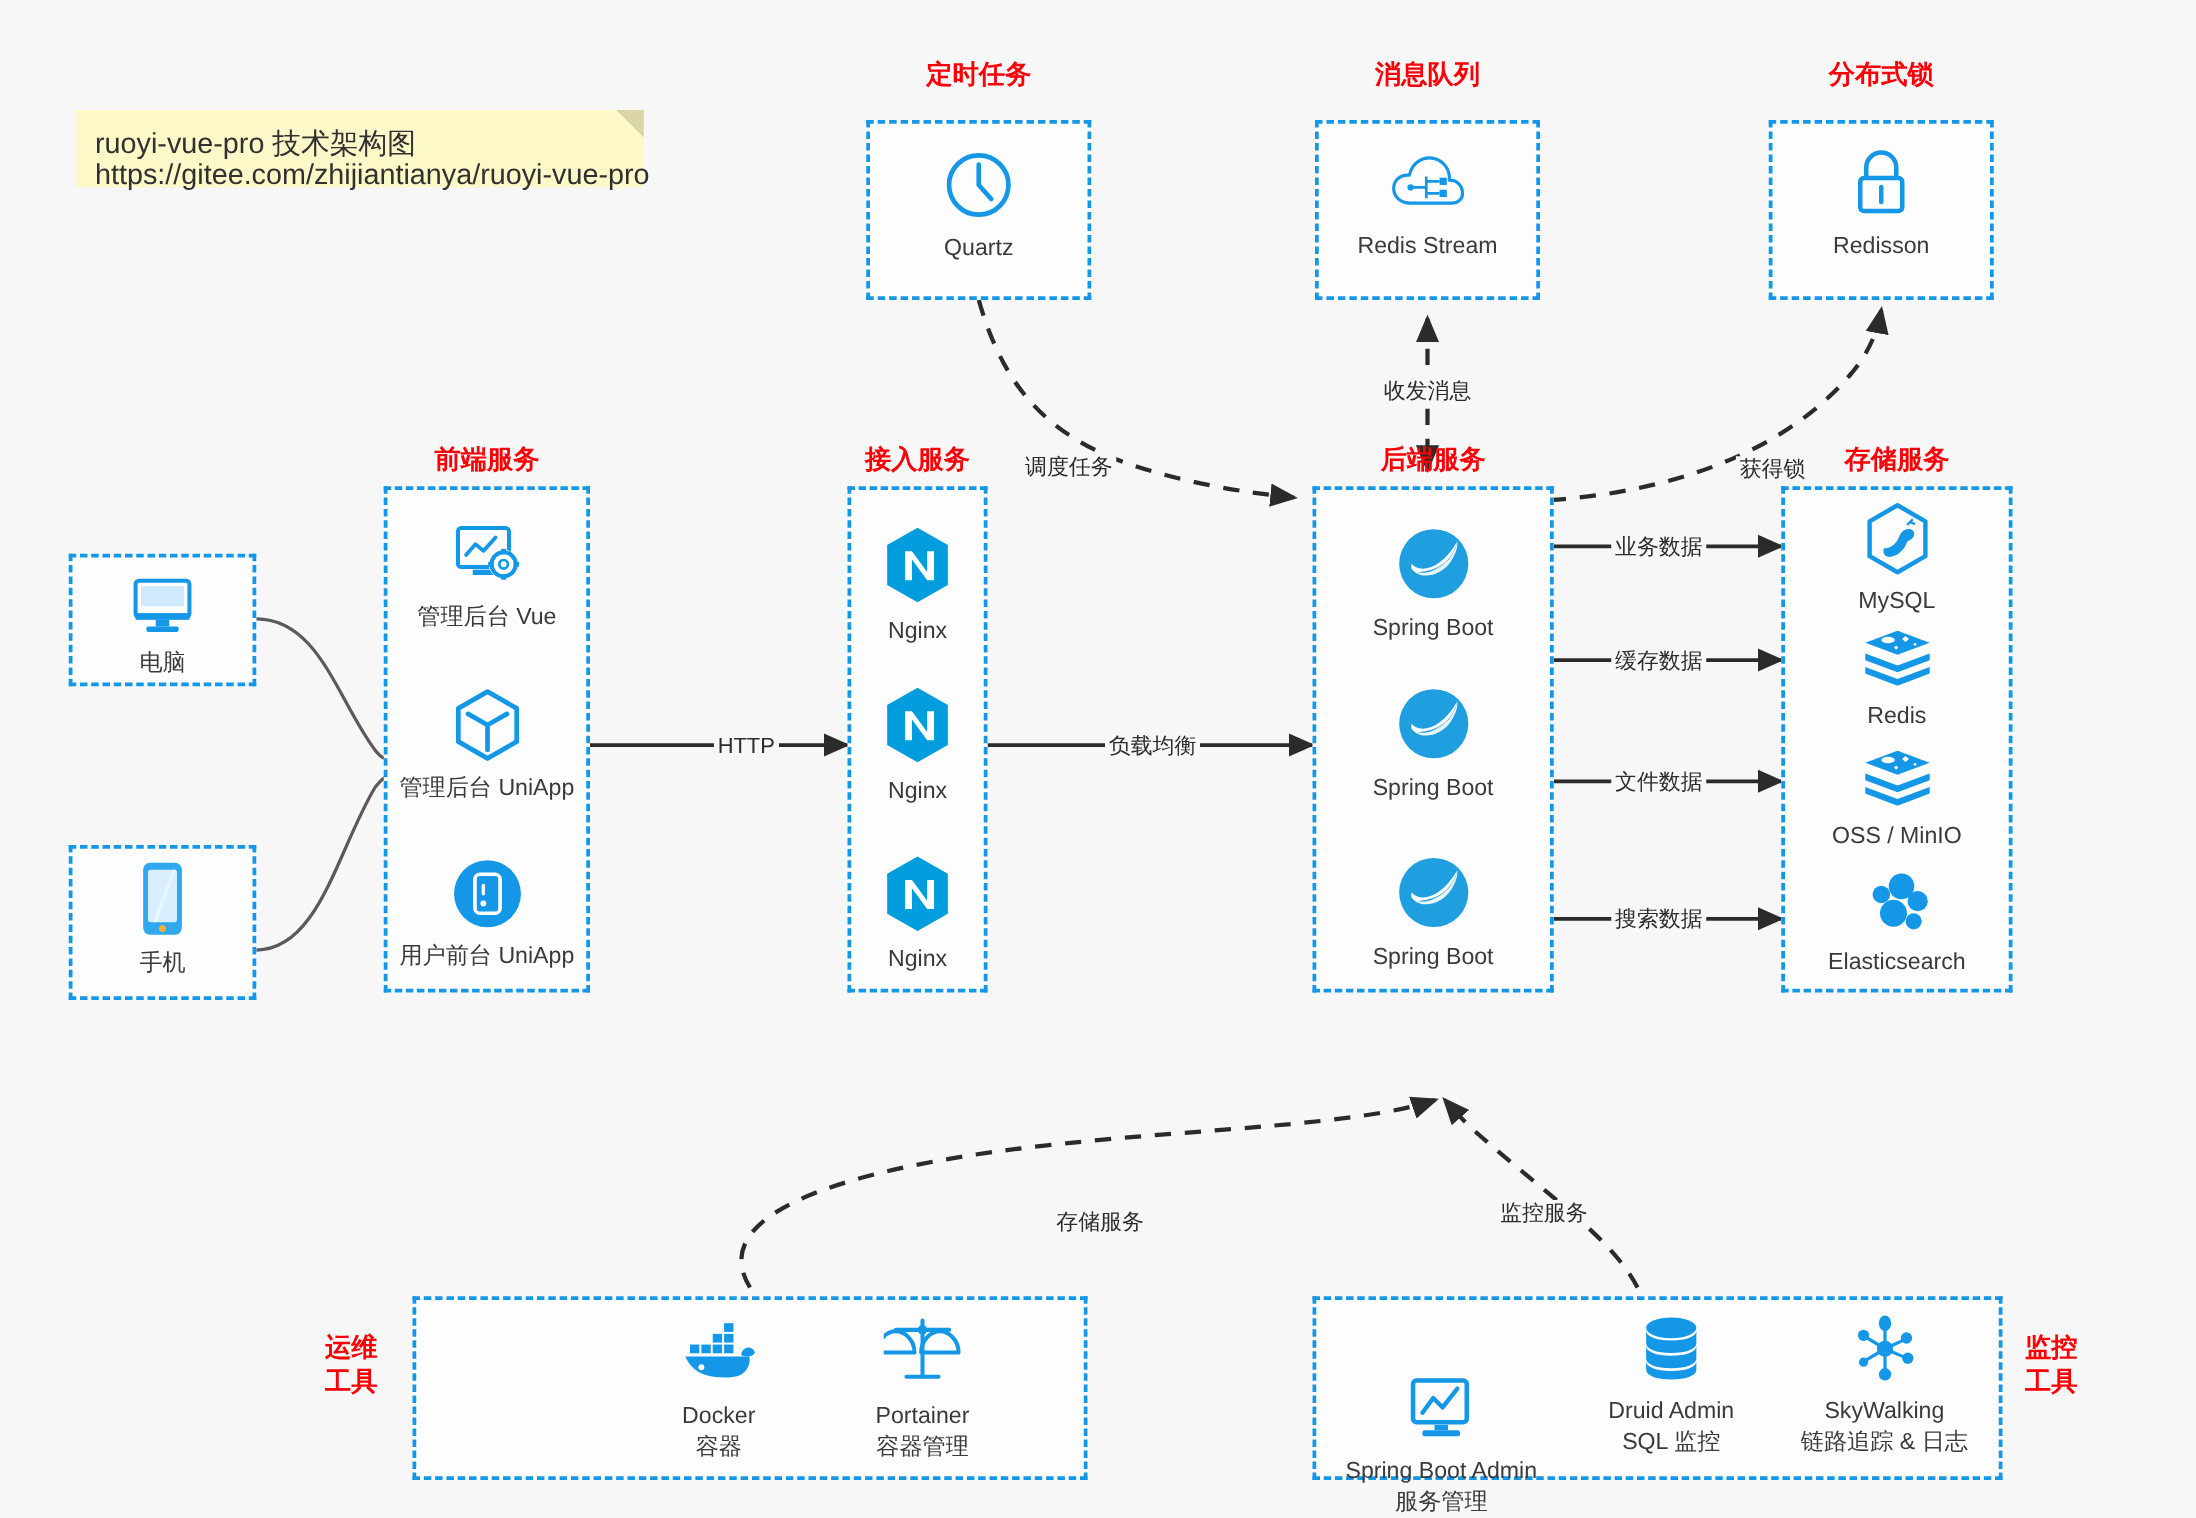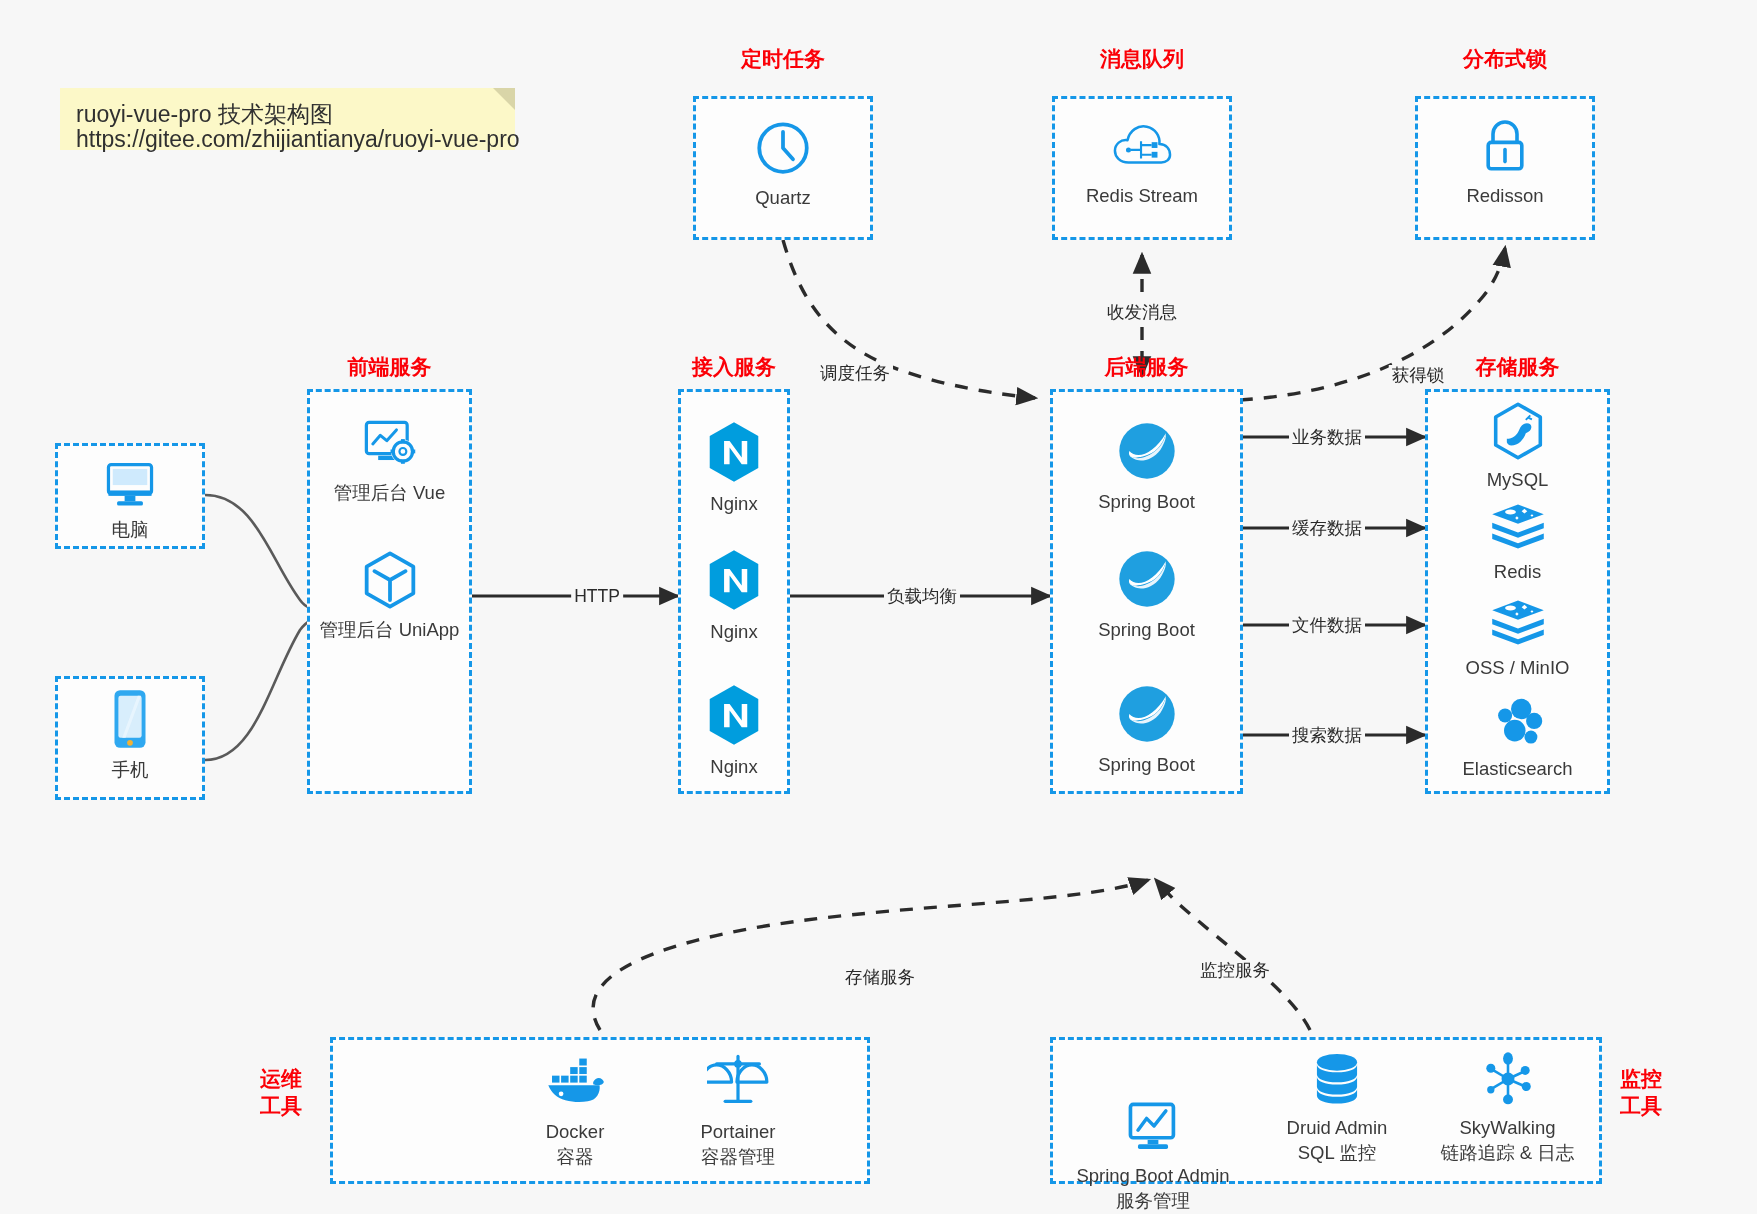--- a/index.html
+++ b/index.html
@@ -254,20 +254,31 @@
   <div class="node" style="left:317px; top:550px; width:145px;">
     <span class="ic">
       <svg width="58" height="60" viewBox="0 0 52 54">
         <path d="M26 3 L47 15 L47 39 L26 51 L5 39 L5 15 Z" fill="none" stroke="#1597e8" stroke-width="3.4" stroke-linejoin="round"></path>
         <path d="M26 27 L26 45 M26 27 L12 19 M26 27 L40 19" fill="none" stroke="#1597e8" stroke-width="3.4" stroke-linecap="round"></path>
       </svg>
     </span>
     <span class="lbl">管理后台 UniApp</span>
   </div>
 
+  <div class="node" style="left:317px; top:686px; width:145px;">
+    <span class="ic">
+      <svg width="58" height="58" viewBox="0 0 52 52">
+        <circle cx="26" cy="26" r="24" fill="#1597e8"></circle>
+        <rect x="17" y="12" width="18" height="28" rx="3.5" fill="none" stroke="#ffffff" stroke-width="2.6"></rect>
+        <line x1="23" y1="20" x2="23" y2="26" stroke="#ffffff" stroke-width="2.4" stroke-linecap="round"></line>
+        <circle cx="23" cy="33" r="2.1" fill="#ffffff"></circle>
+      </svg>
+    </span>
+    <span class="lbl">用户前台 UniApp</span>
+  </div>
 
   <div class="grp-title" style="left:678px; top:353px; width:112px;">接入服务</div>
   <div class="group" style="left:678px; top:389px; width:112px; height:405px;"></div>
 
   <div class="node" style="left:683px; top:420px; width:102px;">
     <span class="ic">
       <svg width="58" height="64" viewBox="0 0 52 58">
         <path d="M26 2 L48 14.5 L48 43.5 L26 56 L4 43.5 L4 14.5 Z" fill="#009dde"></path>
         <path d="M17 40 L17 19 L22 19 L33 34 L33 19 L38 19 L38 40 L33 40 L22 25 L22 40 Z" fill="#ffffff"></path>
       </svg>

